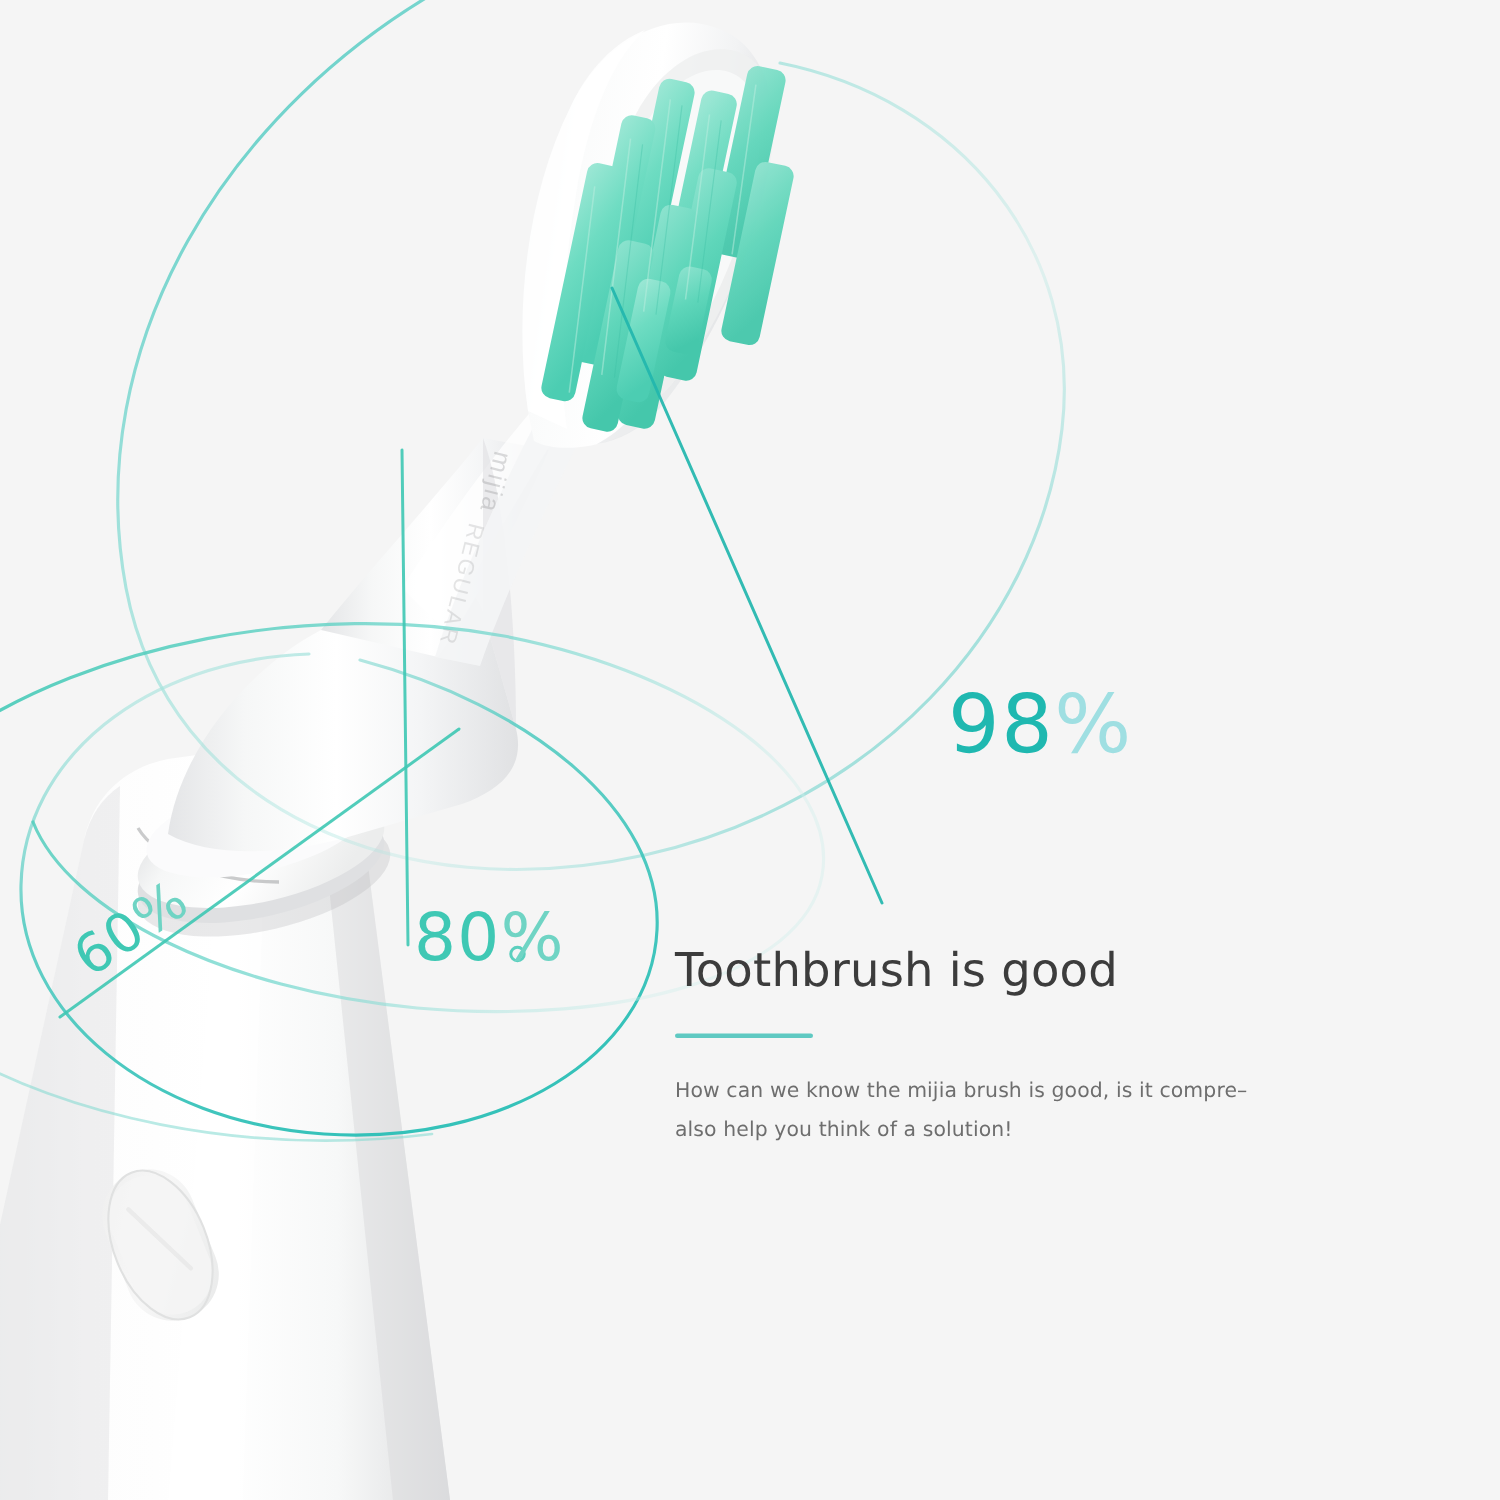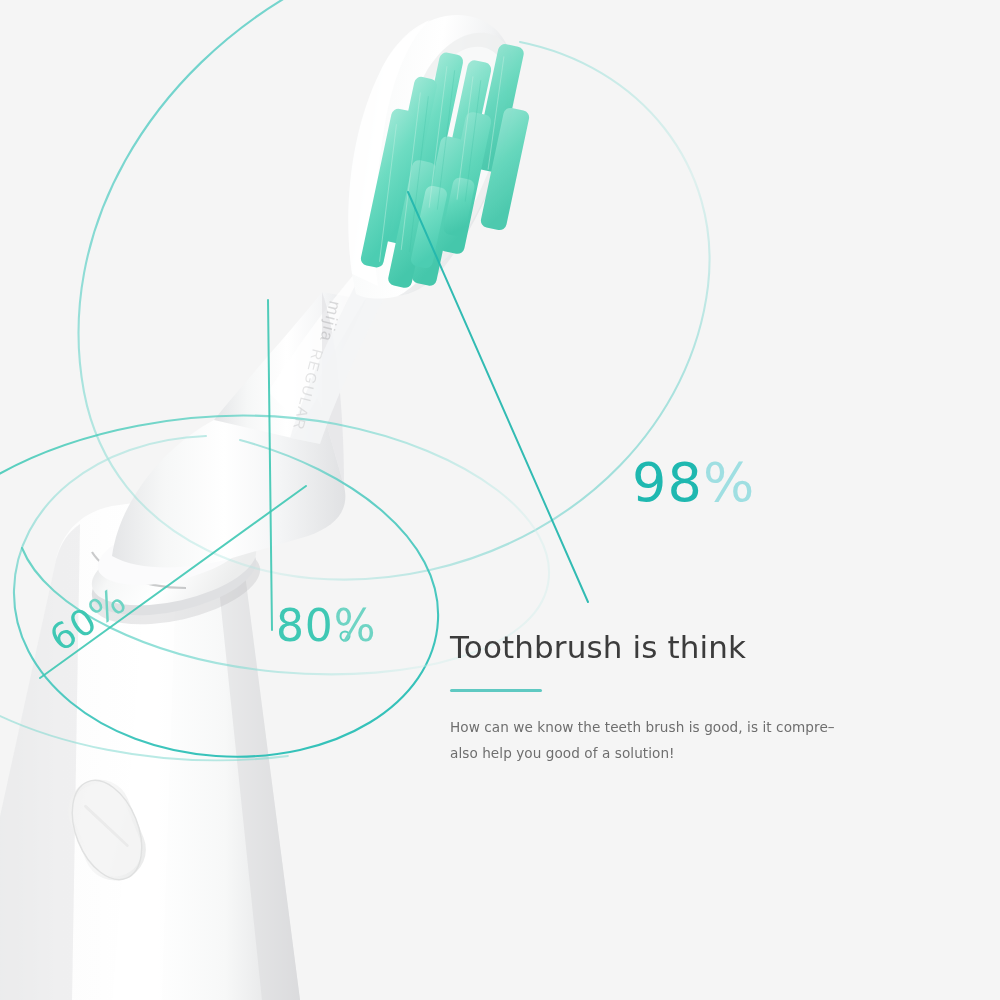--- a/index.html
+++ b/index.html
@@ -293,22 +293,22 @@
   </div>
 
   <div class="pct pct-98"><span>98</span><span class="sym">%</span></div>
 
   <div class="pct pct-80"><span>80</span><span class="sym">%</span></div>
 
   <div class="pct pct-60"><span>60</span><span class="sym">%</span></div>
 
   <div class="copy">
     <h1 class="headline">
-      <span class="l1">Toothbrush is think</span>
+      <span class="l1">Toothbrush is good</span>
     </h1>
     <div class="divider"></div>
     <p class="body-copy">
-      <span>How can we know the teeth brush is good, is it compre–</span>
-      <span>also help you good of a solution!</span>
+      <span>How can we know the mijia brush is good, is it compre–</span>
+      <span>also help you think of a solution!</span>
     </p>
   </div>
 
 </div>
 
 </body></html>

